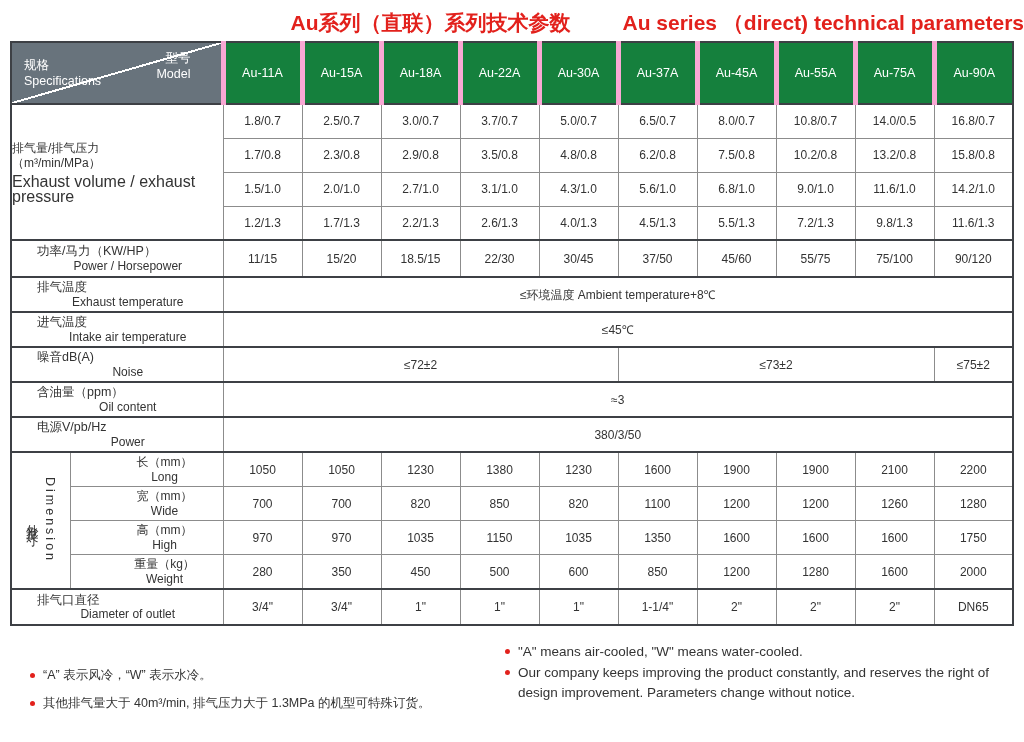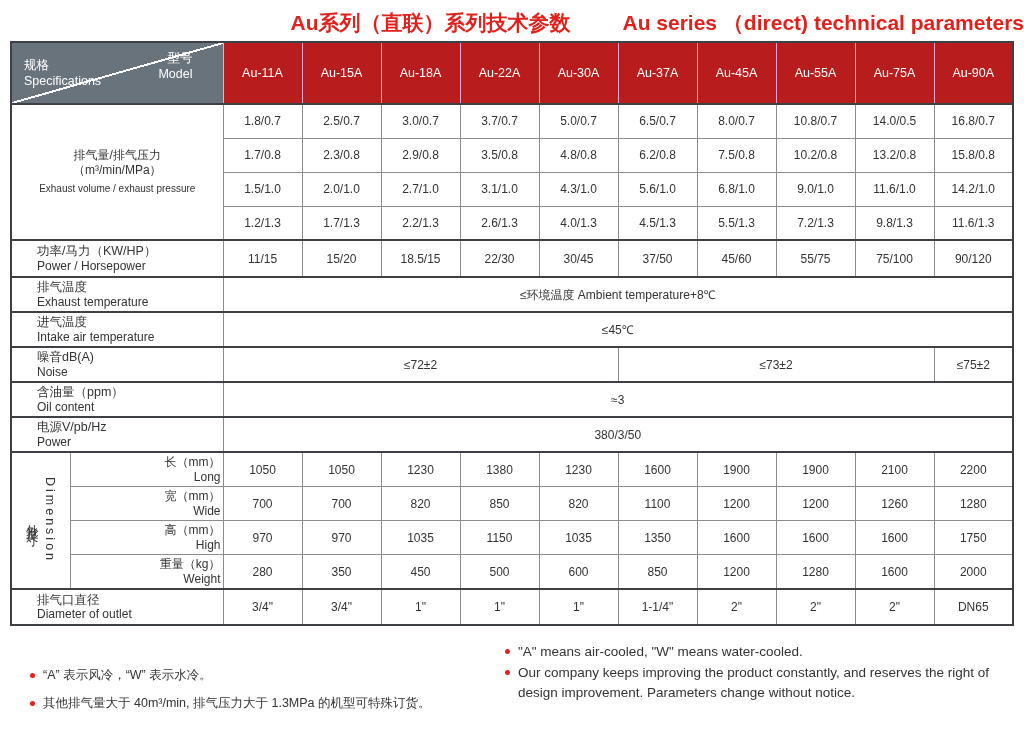--- a/index.html
+++ b/index.html
@@ -15,22 +15,22 @@
   .title-en { margin-left:52px; }
 
   
   table.spec {
     border-collapse:collapse; table-layout:fixed;
     width:1004px; margin-left:10px;
     border:2px solid #3d4045;
   }
   col.ca { width:59px; } col.cb { width:153px; }
   thead th {
-    background:#b91c1c; color:#fff; font-weight:normal;
-    font-size:12.5px; height:62px; border-left:1px solid #f9a8d4;
+    background:#15803d; color:#fff; font-weight:normal;
+    font-size:12.5px; height:62px; border-left:5px solid #f9a8d4;
     text-align:center; padding:0;
   }
   th.corner {
     border-left:none; position:relative;
     background:
       linear-gradient(to bottom right,
         rgba(0,0,0,0) calc(50% - 1px), #fff calc(50% - 1px),
         #fff calc(50% + 1px), rgba(0,0,0,0) calc(50% + 1px)),
       #68737c;
   }
@@ -39,24 +39,24 @@
 
   tbody td {
     border:1px solid #8c8c8c; text-align:center;
     font-size:12px; padding:0; color:#333;
   }
   tr.gt > td { border-top:2px solid #3d4045; }
   tr.h33 { height:33px;padding-left:48px; } tr.h34 { height:34px; } tr.h36 { height:36px; } tr.h37 { height:37px; }
 
   td.lbl { text-align:left; padding:2px 4px 2px 25px; line-height:14.5px; }
   td.lbl .zh { font-size:12.5px; }
-  td.lbl .en { font-size:12px; }
-  td.clabel { text-align:center; line-height:15px; }
-  td.clabel .en { font-size:10px; margin-top:3px; }
-  td.sub { text-align:right; padding:2px 2px 2px 38px; line-height:14.5px;margin-top:28px; }
+  td.lbl .en { font-size:12px;text-align:center; }
+  td.clabel { text-align:left; line-height:15px; }
+  td.clabel .en { font-size:16px; margin-top:3px; }
+  td.sub { text-align:center; padding:2px 2px 2px 38px; line-height:14.5px;margin-top:28px; }
   td.vcell { padding:0; }
   .vwrap { display:flex; justify-content:center; align-items:center; gap:3px; }
   .vtxt { writing-mode:vertical-rl; font-size:12.5px; letter-spacing:3px; line-height:15px; }
 
   
   .notes { display:flex; margin:16px 8px 0 30px; }
   .notes ul { list-style:none; margin:0; padding:0; }
   .notes li { position:relative; padding-left:13px; }
   .notes li::before {
     content:""; position:absolute; left:0; top:7px;

